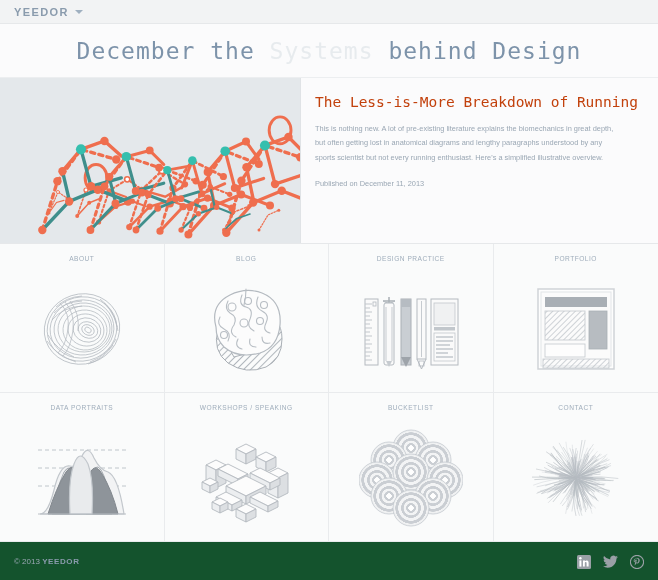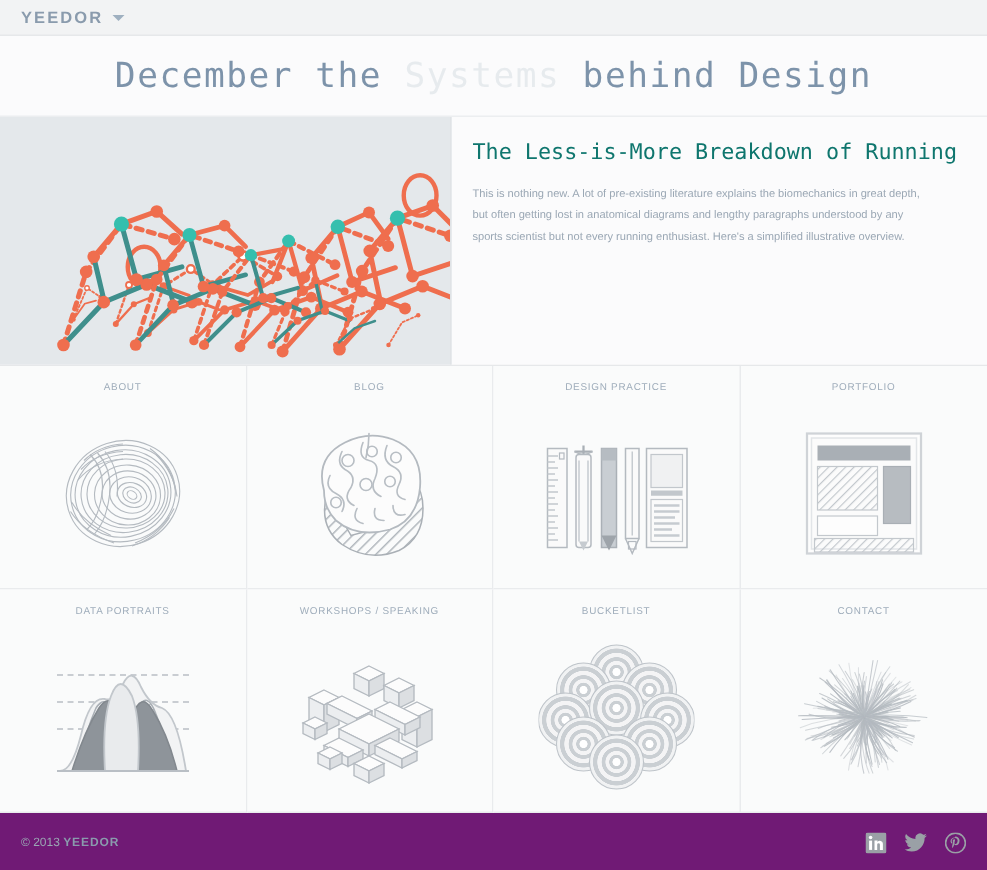--- a/index.html
+++ b/index.html
@@ -41,21 +41,21 @@
   .hero-art {
     width: 329px; background: #e4e8eb; position: relative; overflow: hidden;
     border-right: 1px solid #e0e3e6;
   }
   .hero-art svg { position: absolute; top: 0; left: 0; }
   .hero-text {
     flex: 1; background: #fbfbfc; padding: 16px 20px 0 14px;
   }
   .hero-h1 {
     font-family: "DejaVu Sans Mono", "Liberation Mono", monospace;
-    font-size: 14.5px; color: #0f766e; letter-spacing: 0px; margin-bottom: 12px;
+    font-size: 14.5px; color: #c2410c; letter-spacing: 0px; margin-bottom: 12px;
     white-space: nowrap;
   }
   .hero-p {
     font-size: 7.4px; line-height: 1.95; color: #9aa7b4; max-width: 300px;
   }
   .hero-date { font-size: 7.4px; color: #9aa7b4; margin-top: 14px; }
 
   
   .grid { display: grid; grid-template-columns: repeat(4, 1fr); }
   .cell {
@@ -65,21 +65,21 @@
   }
   .cell:nth-child(4n) { border-right: none; }
   .cell-label {
     font-size: 6.6px; letter-spacing: 0.5px; color: #9fadbb;
     text-transform: uppercase; margin-bottom: 4px;
   }
   .cell-art { flex: 1; display: flex; align-items: center; justify-content: center; }
 
   
   .footer {
-    height: 39px; background: #701a75; display: flex; align-items: center;
+    height: 39px; background: #14532d; display: flex; align-items: center;
     justify-content: space-between; padding: 0 14px;
   }
   .copy { font-size: 8px; color: #9aa7b4; }
   .copy b { color: #8a9bad; letter-spacing: 0.6px; }
   .socials { display: flex; align-items: center; gap: 12px; }
   .socials svg { display: block; }
 </style>
 </head>
 <body>
 
@@ -301,20 +301,21 @@
             <circle cx="10" cy="0" r="5" fill="#ef6e4e"></circle>
             <circle cx="76" cy="-66" r="5" fill="#ef6e4e"></circle>
           </g>
         </g>
       </svg>
     </div>
 
     <div class="hero-text">
       <div class="hero-h1">The Less-is-More Breakdown of Running</div>
       <div class="hero-p">This is nothing new. A lot of pre-existing literature explains the biomechanics in great depth, but often getting lost in anatomical diagrams and lengthy paragraphs understood by any sports scientist but not every running enthusiast. Here's a simplified illustrative overview.</div>
+      <div class="hero-date">Published on December 11, 2013</div>
     </div>
   </div>
 
   <div class="grid">
 
     <div class="cell">
       <div class="cell-label">ABOUT</div>
       <div class="cell-art">
         <svg width="104" height="104" viewBox="0 0 104 104">
           <g fill="none" stroke="#b4bac0" stroke-width="0.75">

